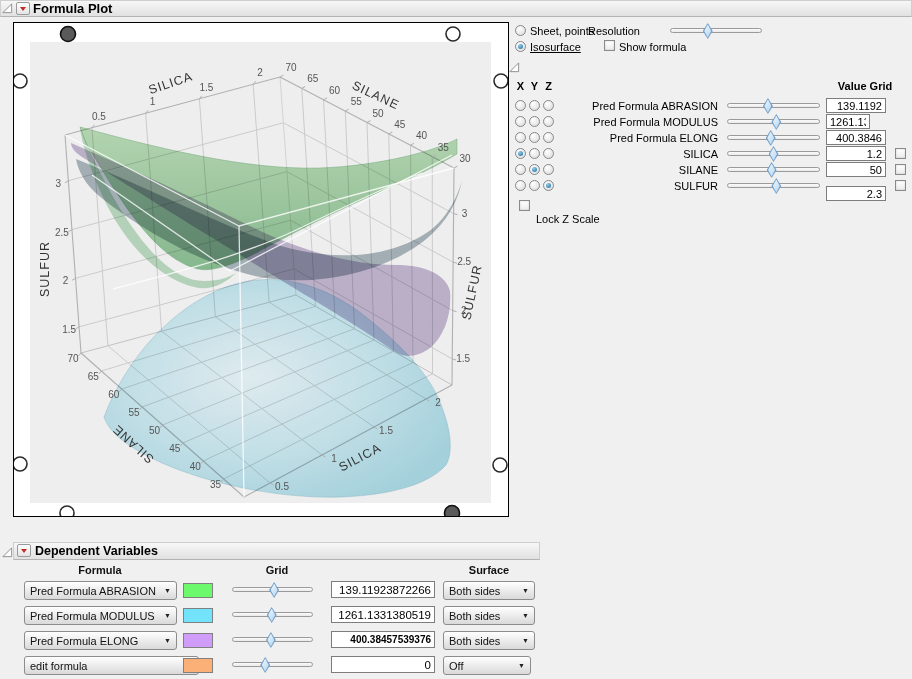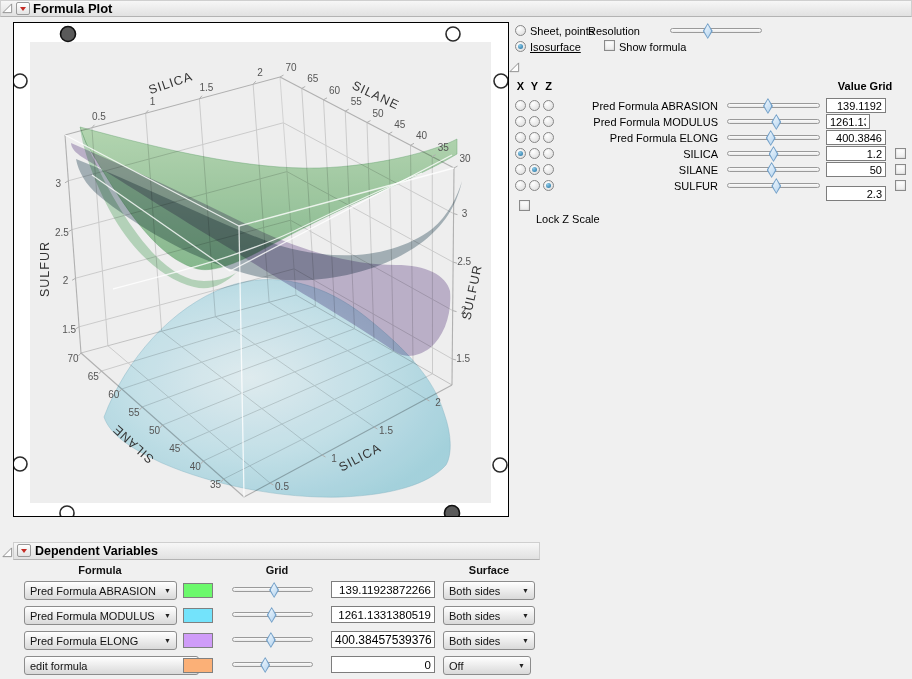--- a/index.html
+++ b/index.html
@@ -344,21 +344,21 @@
       <div style="position: absolute; left: 0px; top: 630px; width: 560px; height: 21px;">
         <div class="dd" style="left: 24px; top: 1px; width: 153px;">
           <span class="dd-label">Pred Formula ELONG</span>
           <span class="arrow">▼</span>
         </div>
         <div class="swatch" style="left: 183px; top: 3px; background: rgb(207, 156, 248);"></div>
         <div class="slider" style="left: 232px; top: 2px; width: 81px;">
           <div class="track"></div>
           <div class="thumb" style="left: 48%;"></div>
         </div>
-        <input class="vbox" readonly="" value="400.38457539376" style="left: 331px; top: 1px; width: 104px; height: 17px; font-size: 12px;">
+        <input class="vbox" readonly="" value="400.38457539376" style="left: 331px; top: 1px; width: 104px; height: 17px; font-size: 10px; font-weight: bold;">
         <div class="dd" style="left: 443px; top: 1px; width: 92px;">
           <span class="dd-label">Both sides</span>
           <span class="arrow">▼</span>
         </div>
       </div>
       <div style="position: absolute; left: 0px; top: 655px; width: 560px; height: 21px;">
         <div class="dd" style="left: 24px; top: 1px; width: 175px;">
           <span class="dd-label">edit formula</span>
           <span class="arrow">▼</span>
         </div>

